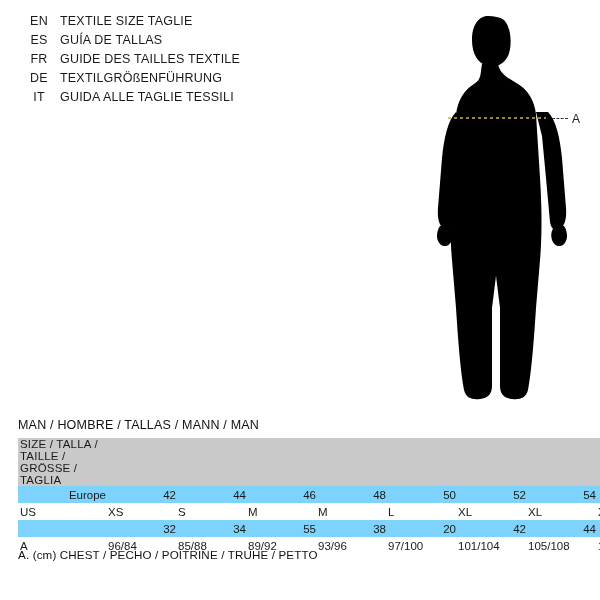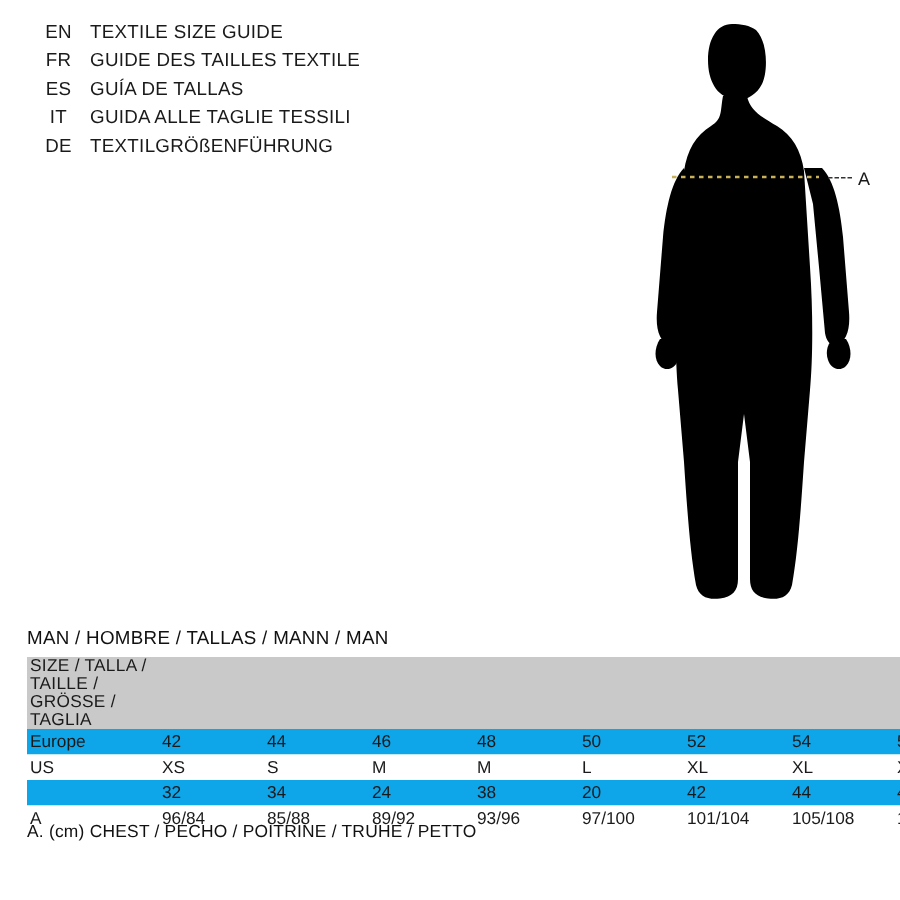--- a/index.html
+++ b/index.html
@@ -110,21 +110,21 @@
     height: 17px;
     padding: 0 0 0 2px;
     vertical-align: middle;
     text-align: left;
   }
   tr.row-head td {
     background: #c9c9c9;
     font-size: 11.5px;
     letter-spacing: 0.2px;
   }
-  tr.row-shade td { background: #0ea5e9; }
+  tr.row-shade td { background: #7dd3fc; text-align: right; }
   tr.row-plain td { background: #ffffff; }
   td.col-label { width: 86px; }
   td.col-val   { width: 68px; }
 
   .footnote {
     position: absolute;
     left: 18px;
     top: 548px;
     font-size: 11.6px;
     letter-spacing: 0.15px;
@@ -132,37 +132,37 @@
   }
 </style>
 </head>
 <body>
 
 <div id="page">
 
   <div class="lang-block">
     <div class="lang-row">
       <span class="lang-code">EN</span>
-      <span class="lang-title">TEXTILE SIZE GUIDE</span>
+      <span class="lang-title">TEXTILE SIZE TAGLIE</span>
+    </div>
+    <div class="lang-row">
+      <span class="lang-code">ES</span>
+      <span class="lang-title">GUÍA DE TALLAS</span>
     </div>
     <div class="lang-row">
       <span class="lang-code">FR</span>
       <span class="lang-title">GUIDE DES TAILLES TEXTILE</span>
     </div>
     <div class="lang-row">
-      <span class="lang-code">ES</span>
-      <span class="lang-title">GUÍA DE TALLAS</span>
+      <span class="lang-code">DE</span>
+      <span class="lang-title">TEXTILGRÖßENFÜHRUNG</span>
     </div>
     <div class="lang-row">
       <span class="lang-code">IT</span>
       <span class="lang-title">GUIDA ALLE TAGLIE TESSILI</span>
-    </div>
-    <div class="lang-row">
-      <span class="lang-code">DE</span>
-      <span class="lang-title">TEXTILGRÖßENFÜHRUNG</span>
     </div>
   </div>
 
 
   <div class="figure-wrap">
     <svg class="figure-svg" width="200" height="400" viewBox="0 0 200 400">
 
       <path d="M88,8 C78,8 72,18 72,32 C72,46 78,56 88,58 C96,60 104,56 108,48 C112,40 112,20 104,12 C100,9 94,8 88,8 Z" fill="#000000"></path>
 
       <path d="M82,56 L98,56 C100,66 108,70 118,76 C128,82 134,92 136,106
@@ -228,21 +228,21 @@
         <td class="col-val">L</td>
         <td class="col-val">XL</td>
         <td class="col-val">XL</td>
         <td class="col-val">XXL</td>
       </tr>
 
       <tr class="row-shade">
         <td class="col-label"></td>
         <td class="col-val">32</td>
         <td class="col-val">34</td>
-        <td class="col-val">24</td>
+        <td class="col-val">55</td>
         <td class="col-val">38</td>
         <td class="col-val">20</td>
         <td class="col-val">42</td>
         <td class="col-val">44</td>
         <td class="col-val">46</td>
       </tr>
 
       <tr class="row-plain">
         <td class="col-label">A</td>
         <td class="col-val">96/84</td>

